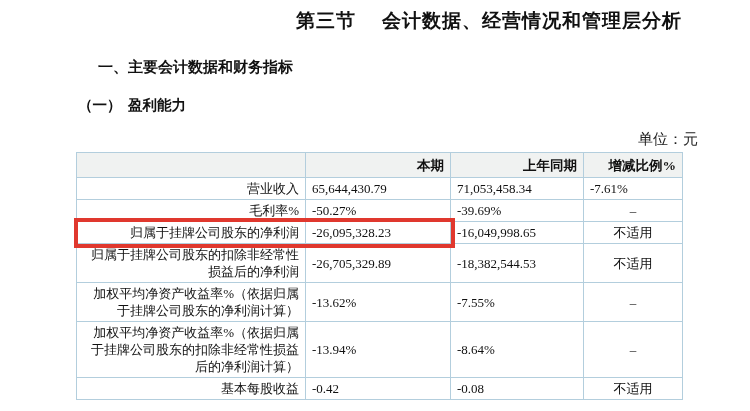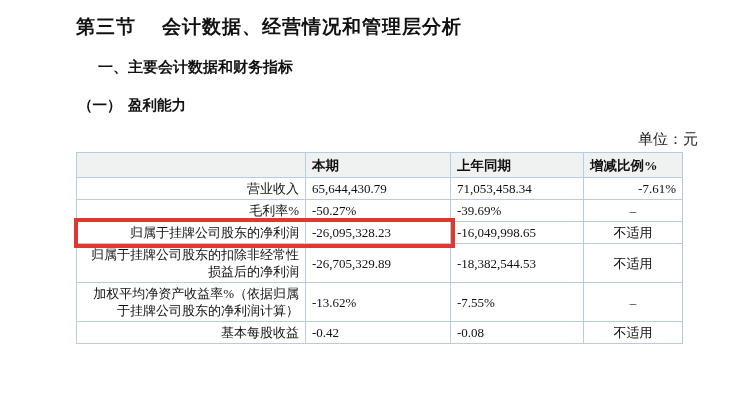--- a/index.html
+++ b/index.html
@@ -7,25 +7,24 @@
   .page {
     position:relative;
     width:750px; height:411px;
     background:#ffffff;
     font-family:"Liberation Serif", serif;
     color:#111;
     overflow:hidden;
   }
   .title {
     position:absolute; top:8px; left:76px; width:606px;
-    text-align:left;
+    text-align:right;
     font-family:"Liberation Sans", sans-serif;
     font-weight:bold; font-size:19px; letter-spacing:1px;
     white-space:nowrap;
-    margin-top:6px;
   }
   .title .gap { display:inline-block; width:26px; }
   .heading {
     position:absolute; left:78px;
     font-family:"Liberation Sans", sans-serif;
     font-weight:bold; white-space:nowrap;
   }
   .heading-1 { top:58px; font-size:15px;text-align:right; }
   .heading-2 { top:96px; font-size:14.5px; }
   .heading .hnum { display:inline-block; min-width:50px; }
@@ -44,26 +43,26 @@
   table.fin col.c3 { width:133px; }
   table.fin col.c4 { width:99px; }
   table.fin th, table.fin td {
     border:1px solid #b3cedd;
     padding:2px 6px;
     line-height:17px;
     vertical-align:middle;
   }
   table.fin th {
     background:#f0f2f1;
-    font-weight:bold; text-align:left;
+    font-weight:bold; text-align:right;
     height:25px; font-size:13.5px;
   }
   td.label { text-align:right; padding-left:5px; padding-right:18px; }
   td.num { padding-right:7px; }
-  td.change-right { text-align:right; padding-right:10px; }
+  td.change-right { padding-right:10px; }
   td.change-center { text-align:center; }
   .highlight-box {
     position:absolute;
     border:4px solid #e0382e;
     background:transparent;
     pointer-events:none;
   }
 </style>
 </head>
 <body>
@@ -124,20 +123,26 @@
           <td class="num">-18,382,544.53</td>
           <td class="change-center">不适用</td>
         </tr>
         <tr>
           <td class="label">加权平均净资产收益率%（依据归属于挂牌公司股东的净利润计算）</td>
           <td class="num">-13.62%</td>
           <td class="num">-7.55%</td>
           <td class="change-center">–</td>
         </tr>
         <tr>
+          <td class="label">加权平均净资产收益率%（依据归属于挂牌公司股东的扣除非经常性损益后的净利润计算）</td>
+          <td class="num">-13.94%</td>
+          <td class="num">-8.64%</td>
+          <td class="change-center">–</td>
+        </tr>
+        <tr>
           <td class="label">基本每股收益</td>
           <td class="num">-0.42</td>
           <td class="num">-0.08</td>
           <td class="change-center">不适用</td>
         </tr>
       </tbody>
   </table>
 
   <div class="highlight-box" id="highlight-box" style="border-color: rgb(224, 56, 46); left: 73.5px; top: 217.5px; width: 381px; height: 30px;"></div>
 

